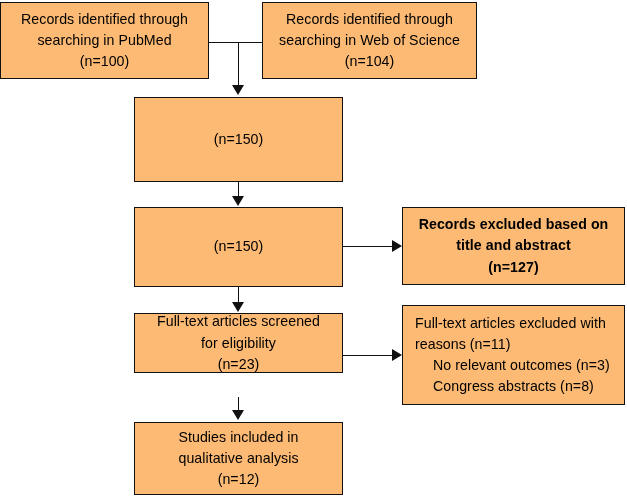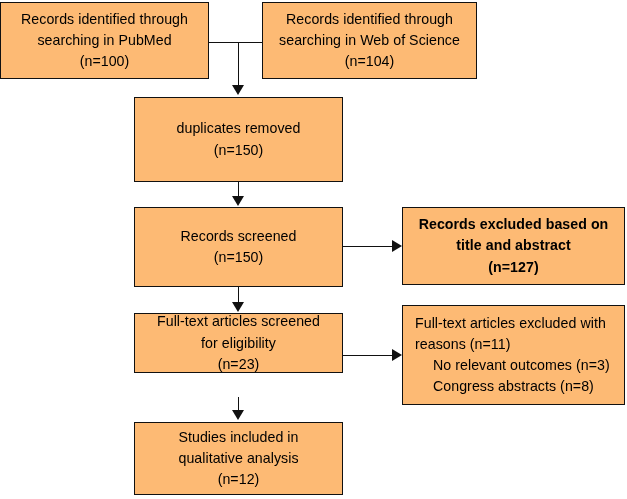--- a/index.html
+++ b/index.html
@@ -87,29 +87,27 @@
     <span class="line">Records identified through</span>
     <span class="line">searching in Web of Science</span>
     <span class="line">(n=104)</span>
   </div>
 
   <div class="hline" style="left:208px; top:42px; width:55px;"></div>
   <div class="vline" style="left:238px; top:42px; height:44px;"></div>
   <div class="arrow-down" style="left:232px; top:85px;"></div>
 
   <div class="node" style="left:134px; top:97px; width:209px; height:85px;">
-    <span class="line">duplicates removed</span>
     <span class="line">(n=150)</span>
   </div>
 
   <div class="vline" style="left:238px; top:182px; height:15px;"></div>
   <div class="arrow-down" style="left:232px; top:196px;"></div>
 
   <div class="node" style="left:134px; top:207px; width:209px; height:80px;">
-    <span class="line">Records screened</span>
     <span class="line">(n=150)</span>
   </div>
 
   <div class="hline" style="left:343px; top:246px; width:50px;"></div>
   <div class="arrow-right" style="left:392px; top:240px;"></div>
 
   <div class="node" style="left:402px; top:207px; width:223px; height:78px;font-weight:bold;">
     <span class="line">Records excluded based on</span>
     <span class="line">title and abstract</span>
     <span class="line">(n=127)</span>

